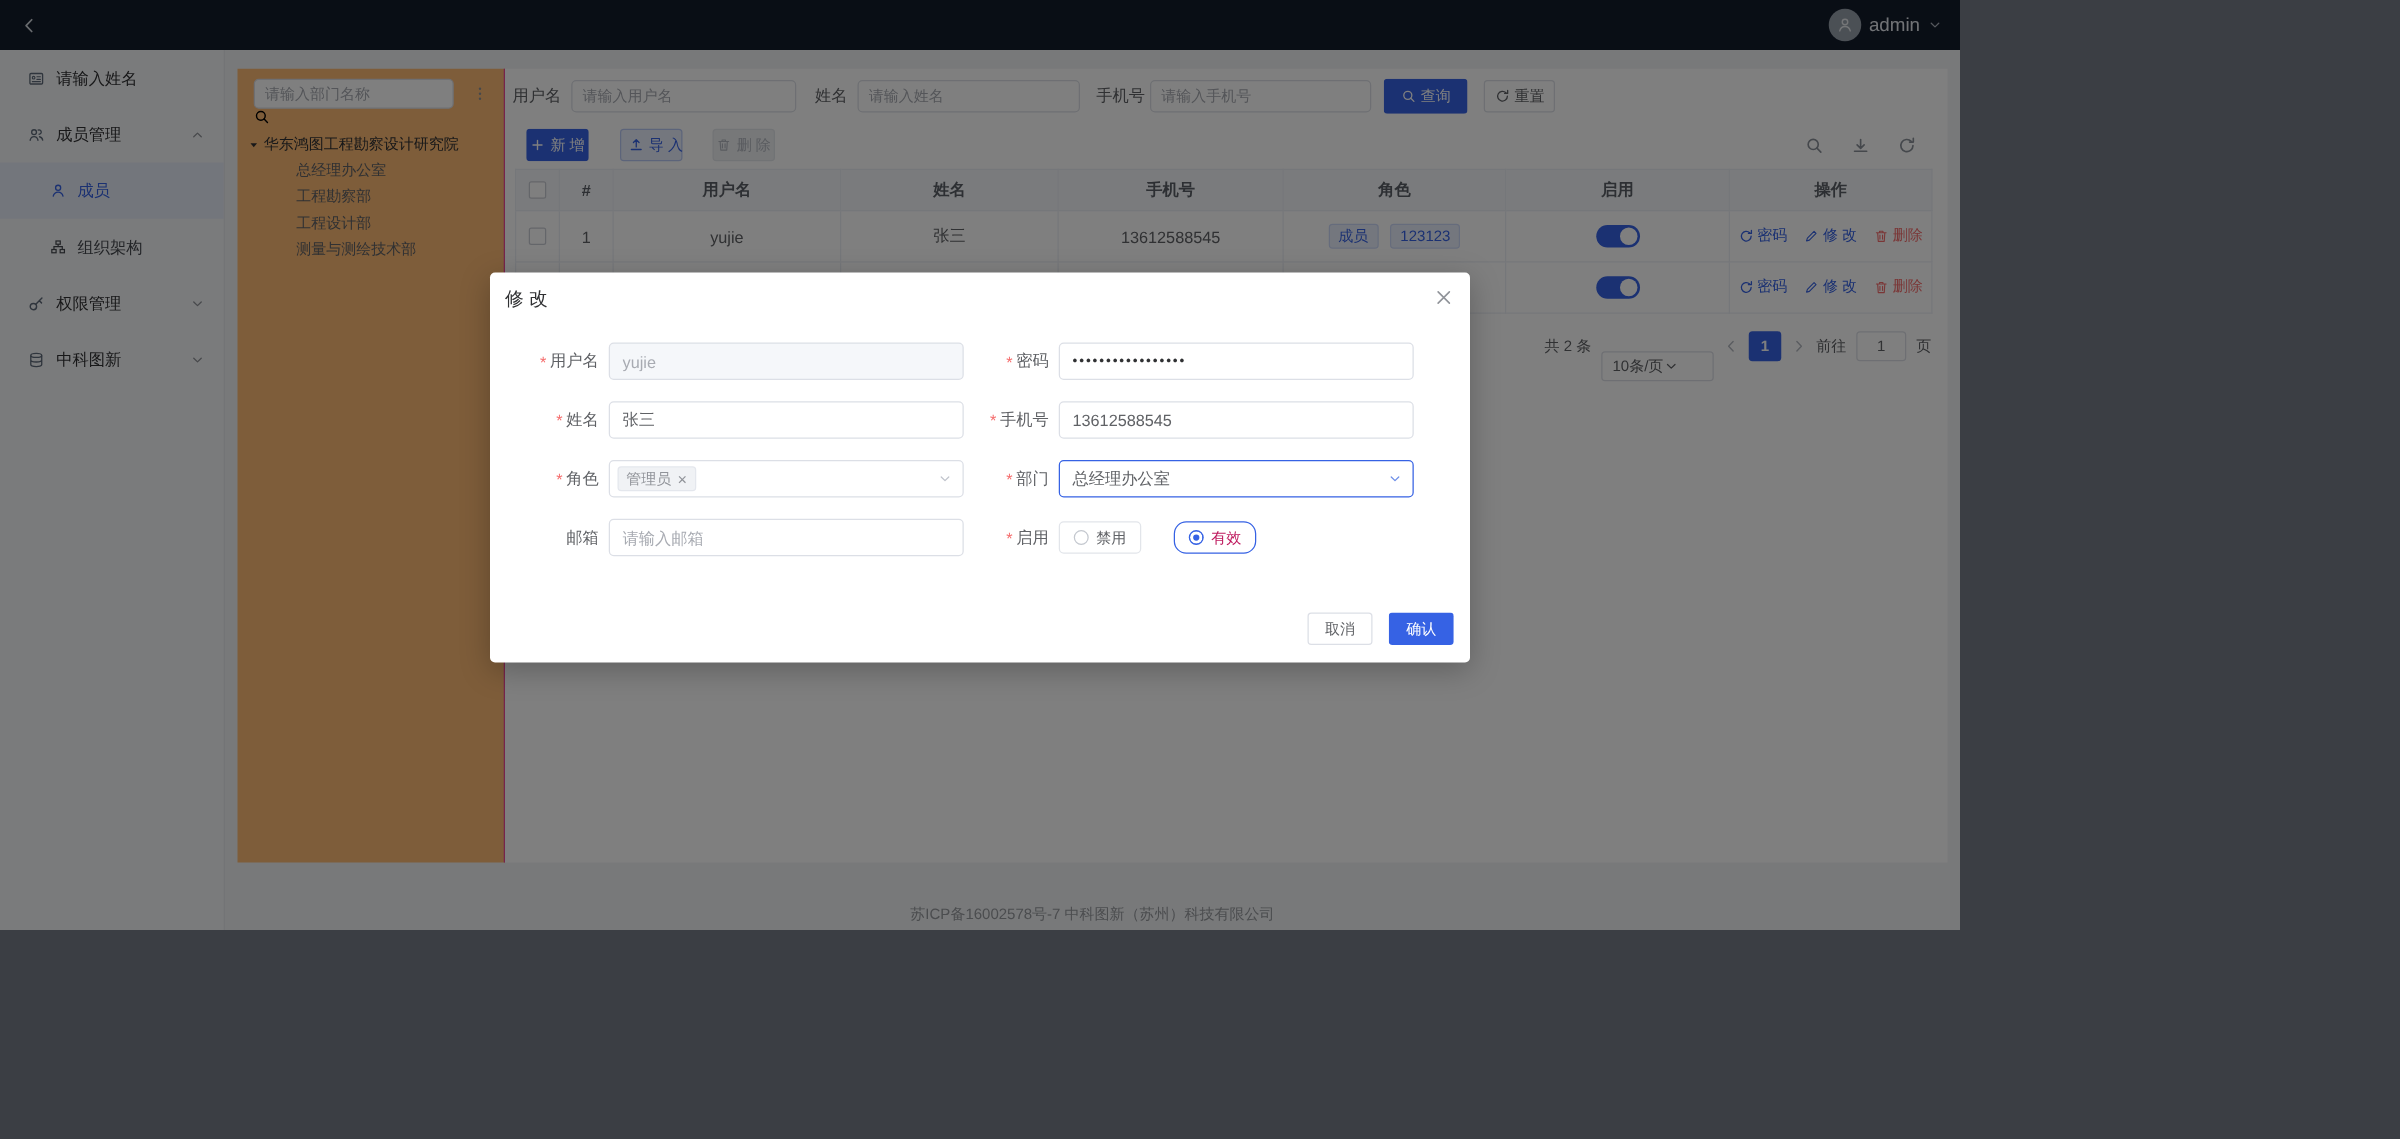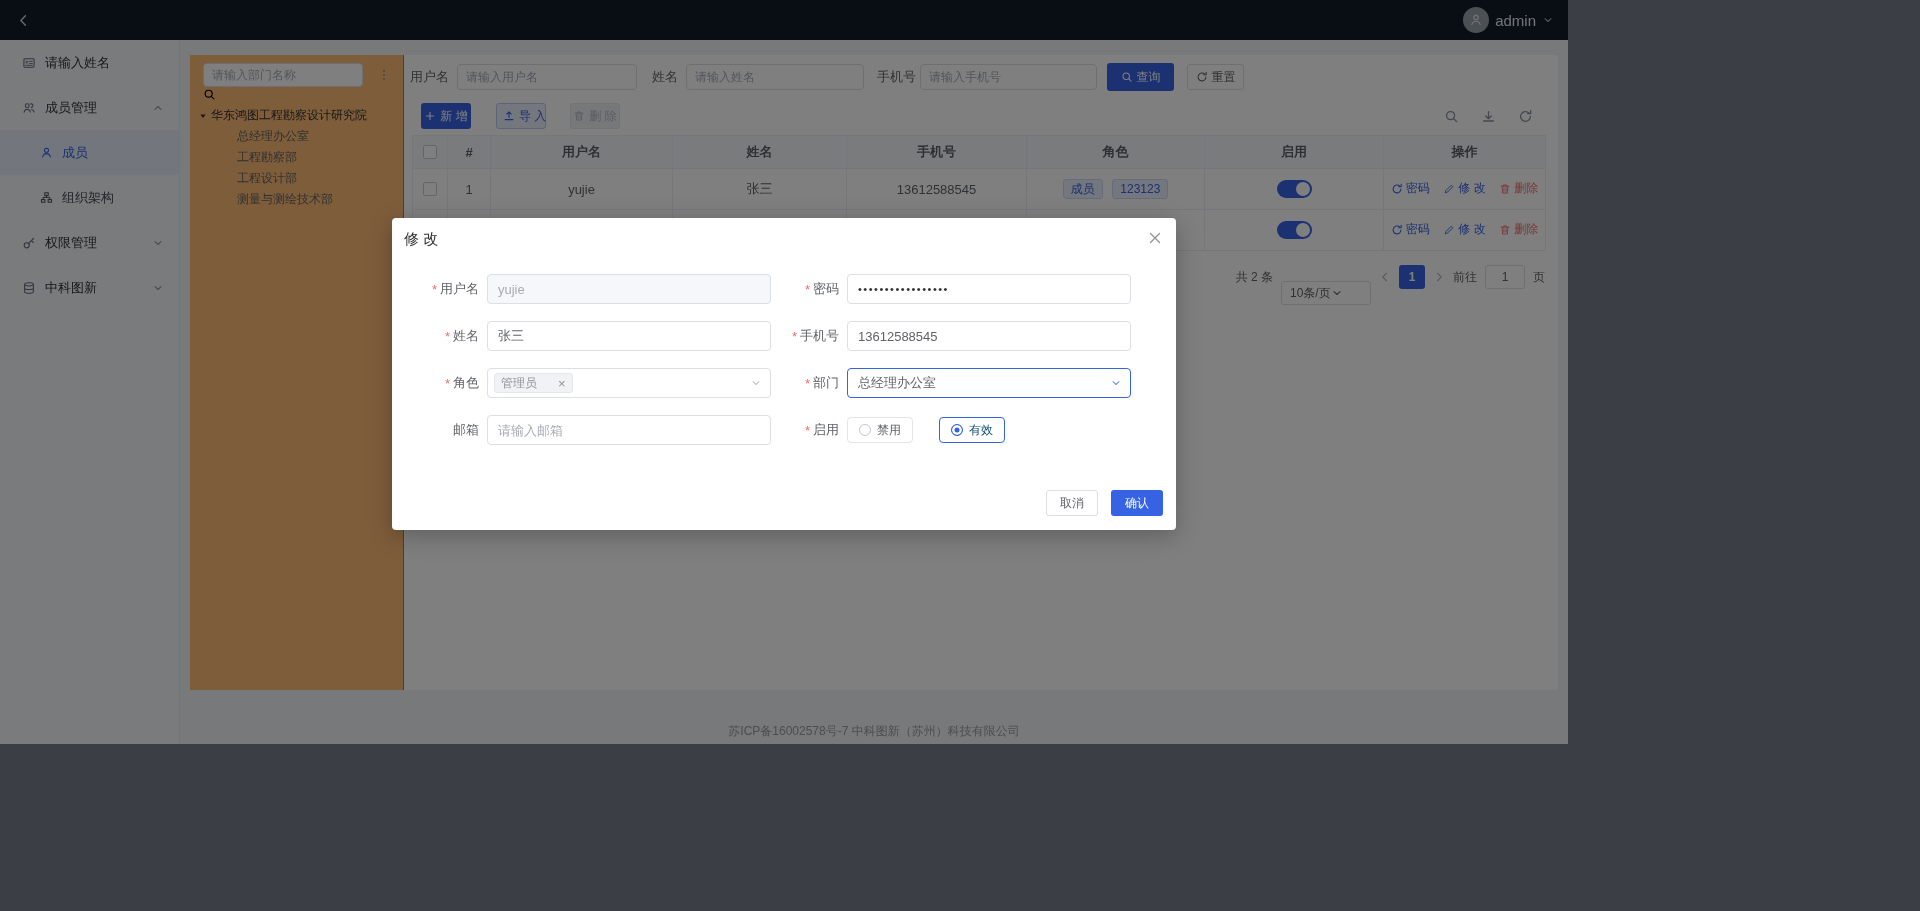--- a/index.html
+++ b/index.html
@@ -82,25 +82,25 @@
   .star{color:#F56C6C;}
   .finput{width:284px;height:30px;border:1px solid #dcdfe6;border-radius:4px;padding:0 10px;font-size:13px;color:#606266;background:#fff;outline:none;font-family:inherit;}
   .finput::placeholder{color:#a8abb2;}
   .finput:disabled{background:#f5f7fa;color:#a8abb2;}
   .finput.pwd{font-size:11px;letter-spacing:1.5px;color:#303133;}
   .fselect{width:284px;height:30px;border:1px solid #dcdfe6;border-radius:4px;display:flex;align-items:center;padding:0 24px 0 6px;position:relative;background:#fff;cursor:pointer;}
   .fselect.focused{border-color:#3662E4;}
   .fselect .sel-arrow{position:absolute;right:8px;color:#c0c4cc;}
   .fselect.focused .sel-arrow{color:#6e8fe8;}
   .sel-text{font-size:13px;color:#606266;}
-  .mtag{display:inline-flex;align-items:center;gap:21px;height:20px;padding:0 6px;background:#f0f2f5;border:1px solid #e4e7ed;border-radius:3px;font-size:12px;color:#909399;}
+  .mtag{display:inline-flex;align-items:center;gap:5px;height:20px;padding:0 6px;background:#f0f2f5;border:1px solid #e4e7ed;border-radius:3px;font-size:12px;color:#909399;}
   .mtag-x{font-size:13px;line-height:1;cursor:pointer;color:#909399;}
   .radio{display:inline-flex;align-items:center;height:26px;padding:0 11px;border:1px solid #e2e5ea;border-radius:4px;font-size:12px;color:#606266;gap:6px;cursor:pointer;background:#fff;}
   .radio .rdot{width:12px;height:12px;border:1px solid #c4c8cf;border-radius:50%;background:#fff;}
-  .radio.checked{border-color:#3662E4;color:#0c4a6e;}
+  .radio.checked{border-color:#3662E4;color:#be185d;border-radius:10px;}
   .radio.checked .rdot{border-color:#3662E4;background:#3662E4;box-shadow:inset 0 0 0 2.5px #fff;}
   .radio + .radio{margin-left:26px;}
   .dlg-footer{position:absolute;right:13px;bottom:14px;display:flex;gap:13px;}
   .dlg-footer .btn{height:26px;padding:0 13px;}
 
   .ic{width:14px;height:14px;flex:none;}
   .ic12{width:12px;height:12px;flex:none;}
   .ic13{width:13px;height:13px;flex:none;}
   .ic15{width:15px;height:15px;flex:none;}
   .ic16{width:16px;height:16px;flex:none;}

